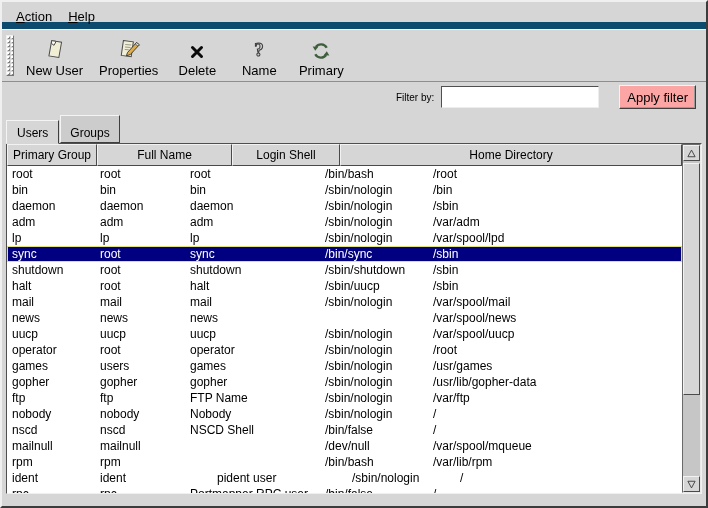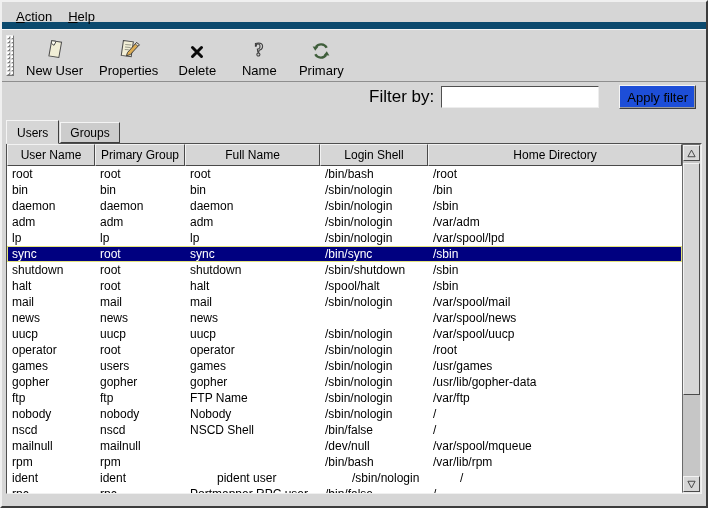--- a/index.html
+++ b/index.html
@@ -19,31 +19,31 @@
       radial-gradient(circle at 2px 2px,#808080 0.9px,transparent 1.1px);
     background-size:4px 4px;}
   .toolbar-buttons{display:flex;align-items:stretch;}
   .tb-btn{display:flex;flex-direction:column;align-items:center;justify-content:flex-end;
     min-width:56px;margin:0 3px;padding:1px 5px;background:none;border:none;
     font-family:"Liberation Sans",sans-serif;font-size:13px;color:#000;cursor:default;}
   .tb-icon{height:27px;display:flex;align-items:flex-end;justify-content:center;}
   .tb-label{margin-top:1px;white-space:nowrap;}
   
   .filter-row{height:34px;display:flex;align-items:center;justify-content:flex-end;padding:0 10px 4px 0;}
-  .filter-label{font-size:17px;margin-right:7px;}
+  .filter-label{font-size:10px;margin-right:7px;}
   .filter-input{width:158px;height:22px;background:#fff;border:1px solid;
     border-color:#4f4f4f #ededed #ededed #4f4f4f;font-size:13px;padding:0 3px;
     font-family:"Liberation Sans",sans-serif;outline:none;}
-  .apply-btn{margin-left:20px;height:24px;padding:0 7px;background:#1d4ed8;
+  .apply-btn{margin-left:20px;height:24px;padding:0 7px;background:#fca5a5;
     border:1px solid;border-color:#f4f4f4 #3f3f3f #3f3f3f #f4f4f4;
     box-shadow:inset -1px -1px 0 #9a9a9a;
     font-family:"Liberation Sans",sans-serif;font-size:13px;cursor:default;}
   
   .tabs{height:27px;padding-left:4px;display:flex;align-items:flex-end;position:relative;z-index:2;}
-  .tab{padding:3px 9px 2px;font-size:12px;background:#d6d6d6;border:1px solid;
+  .tab{padding:10px 9px 2px;font-size:12px;background:#d6d6d6;border:1px solid;
     border-color:#f4f4f4 #3f3f3f #d6d6d6 #f4f4f4;margin-right:1px;cursor:default;}
   .tab.active{padding:5px 10px 3px;margin-bottom:-1px;}
   .tab.inactive{background:#cccccc;border-bottom:1px solid #3f3f3f;}
   
   .table-frame{margin:0 4px;height:351px;display:flex;background:#fff;
     border:1px solid;border-color:#4f4f4f #f0f0f0 #f0f0f0 #4f4f4f;position:relative;z-index:1;}
   .table-main{flex:1;display:flex;flex-direction:column;overflow:hidden;}
   .thead{display:flex;flex:none;}
   .hcell{height:22px;line-height:20px;text-align:center;font-size:12px;background:#d6d6d6;
     border:1px solid;border-color:#f2f2f2 #4a4a4a #4a4a4a #f2f2f2;
@@ -131,21 +131,20 @@
   </div>
 
   <div class="tabs" id="tabs">
       <div class="tab active">Users</div>
       <div class="tab inactive">Groups</div>
     </div>
 
   <div class="table-frame">
     <div class="table-main">
       <div class="thead" id="thead">
-          <div class="hcell" style="width: 88px;">User Name</div>
           <div class="hcell" style="width: 90px;">Primary Group</div>
           <div class="hcell" style="width: 135px;">Full Name</div>
           <div class="hcell" style="width: 108px;">Login Shell</div>
           <div class="hcell" style="flex: 1 1 0%;">Home Directory</div>
         </div>
       <div class="tbody" id="tbody">
           <div class="trow">
             <div class="tcell" style="width: 88px;">root</div>
             <div class="tcell" style="width: 90px;">root</div>
             <div class="tcell" style="width: 135px;">root</div>
@@ -191,21 +190,21 @@
             <div class="tcell" style="width: 88px;">shutdown</div>
             <div class="tcell" style="width: 90px;">root</div>
             <div class="tcell" style="width: 135px;">shutdown</div>
             <div class="tcell" style="width: 108px;">/sbin/shutdown</div>
             <div class="tcell" style="flex: 1 1 0%;">/sbin</div>
           </div>
           <div class="trow">
             <div class="tcell" style="width: 88px;">halt</div>
             <div class="tcell" style="width: 90px;">root</div>
             <div class="tcell" style="width: 135px;">halt</div>
-            <div class="tcell" style="width: 108px;">/spool/halt</div>
+            <div class="tcell" style="width: 108px;">/sbin/uucp</div>
             <div class="tcell" style="flex: 1 1 0%;">/sbin</div>
           </div>
           <div class="trow">
             <div class="tcell" style="width: 88px;">mail</div>
             <div class="tcell" style="width: 90px;">mail</div>
             <div class="tcell" style="width: 135px;">mail</div>
             <div class="tcell" style="width: 108px;">/sbin/nologin</div>
             <div class="tcell" style="flex: 1 1 0%;">/var/spool/mail</div>
           </div>
           <div class="trow">

